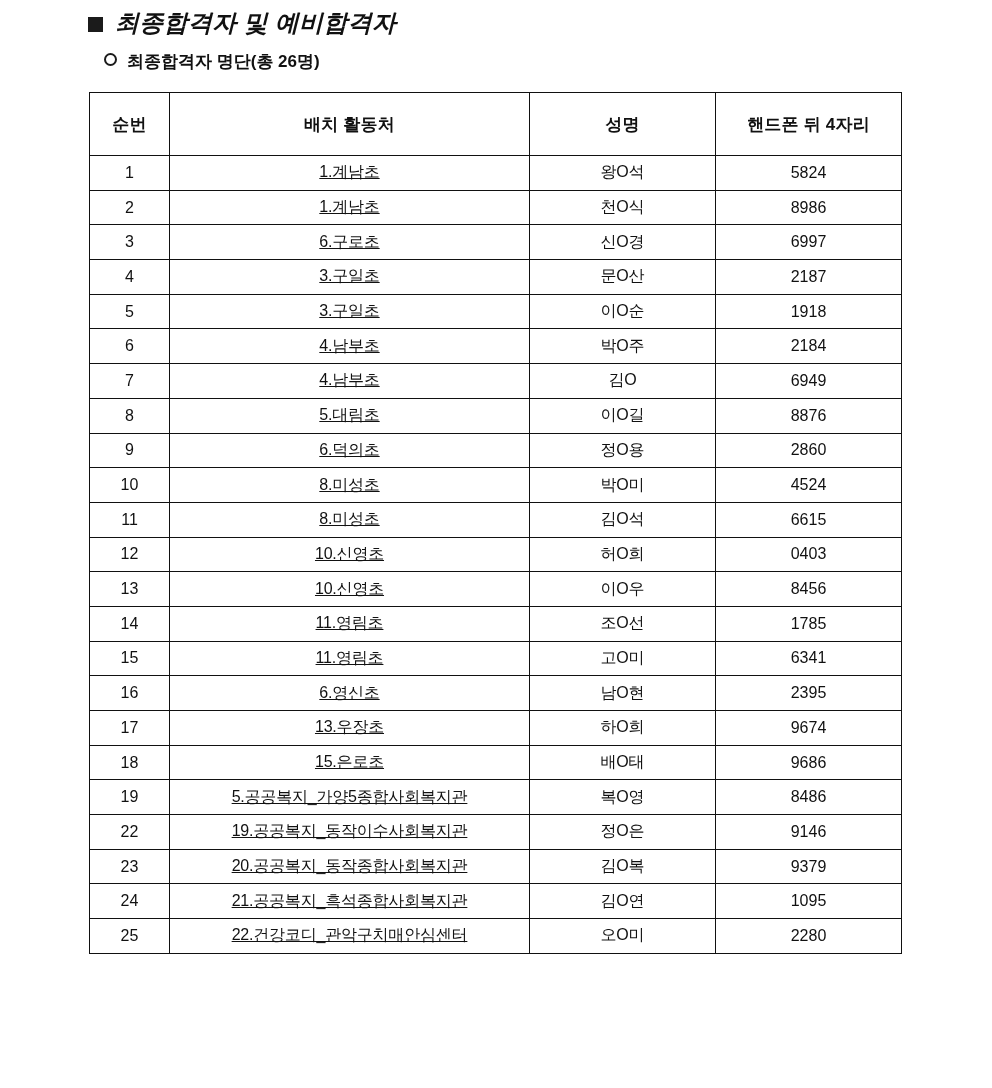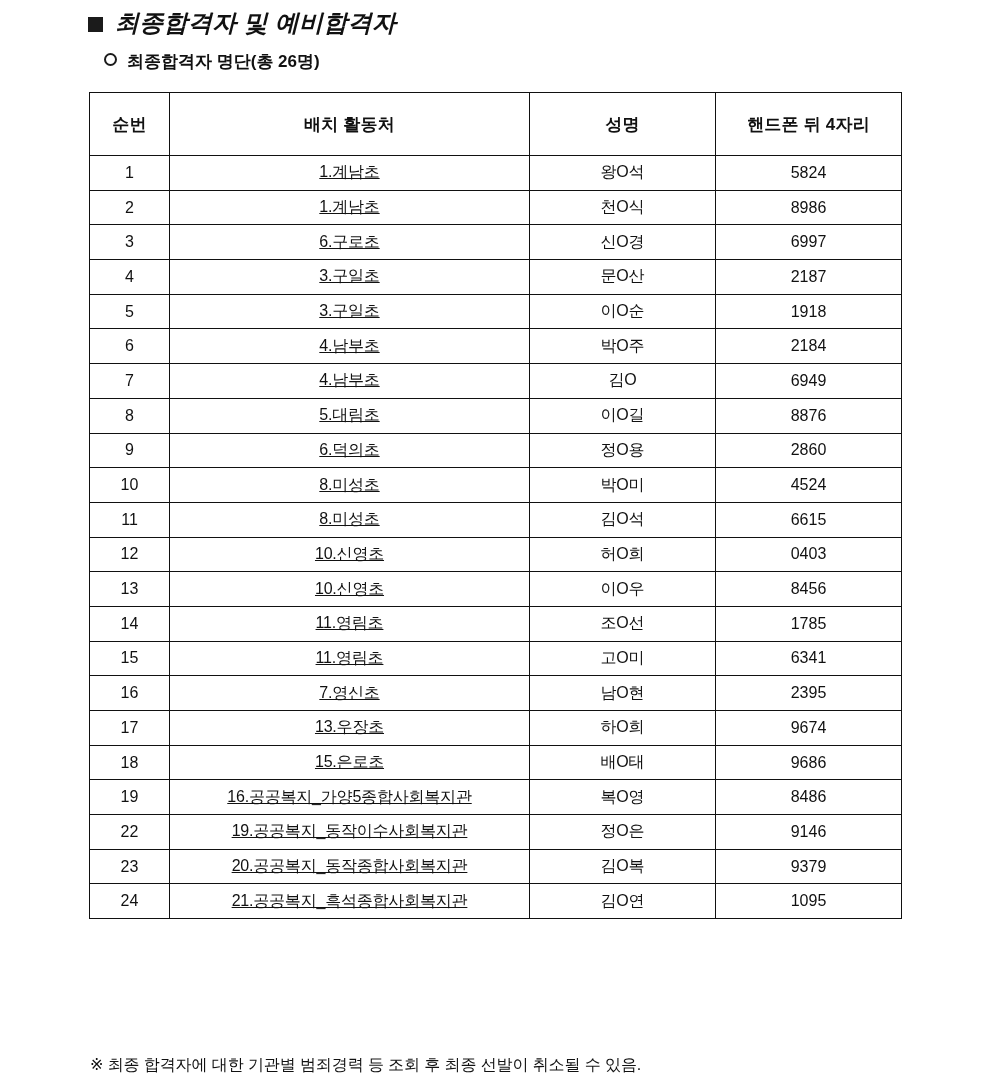--- a/index.html
+++ b/index.html
@@ -248,39 +248,39 @@
             <td class="cell-phone">1785</td>
           </tr>
           <tr>
             <td class="cell-no">15</td>
             <td class="cell-place">11.영림초</td>
             <td class="cell-name">고O미</td>
             <td class="cell-phone">6341</td>
           </tr>
           <tr>
             <td class="cell-no">16</td>
-            <td class="cell-place">7.영신초</td>
+            <td class="cell-place">6.영신초</td>
             <td class="cell-name">남O현</td>
             <td class="cell-phone">2395</td>
           </tr>
           <tr>
             <td class="cell-no">17</td>
             <td class="cell-place">13.우장초</td>
             <td class="cell-name">하O희</td>
             <td class="cell-phone">9674</td>
           </tr>
           <tr>
             <td class="cell-no">18</td>
             <td class="cell-place">15.은로초</td>
             <td class="cell-name">배O태</td>
             <td class="cell-phone">9686</td>
           </tr>
           <tr>
             <td class="cell-no">19</td>
-            <td class="cell-place">16.공공복지_가양5종합사회복지관</td>
+            <td class="cell-place">5.공공복지_가양5종합사회복지관</td>
             <td class="cell-name">복O영</td>
             <td class="cell-phone">8486</td>
           </tr>
           <tr>
             <td class="cell-no">22</td>
             <td class="cell-place">19.공공복지_동작이수사회복지관</td>
             <td class="cell-name">정O은</td>
             <td class="cell-phone">9146</td>
           </tr>
           <tr>
@@ -288,19 +288,24 @@
             <td class="cell-place">20.공공복지_동작종합사회복지관</td>
             <td class="cell-name">김O복</td>
             <td class="cell-phone">9379</td>
           </tr>
           <tr>
             <td class="cell-no">24</td>
             <td class="cell-place">21.공공복지_흑석종합사회복지관</td>
             <td class="cell-name">김O연</td>
             <td class="cell-phone">1095</td>
           </tr>
+          <tr>
+            <td class="cell-no">25</td>
+            <td class="cell-place">22.건강코디_관악구치매안심센터</td>
+            <td class="cell-name">오O미</td>
+            <td class="cell-phone">2280</td>
+          </tr>
         </tbody>
     </table>
   </div>
 
-  <div class="footnote">※ 최종 합격자에 대한 기관별 범죄경력 등 조회 후 최종 선발이 취소될 수 있음.</div>
 
 </div>
 
 </body></html>

